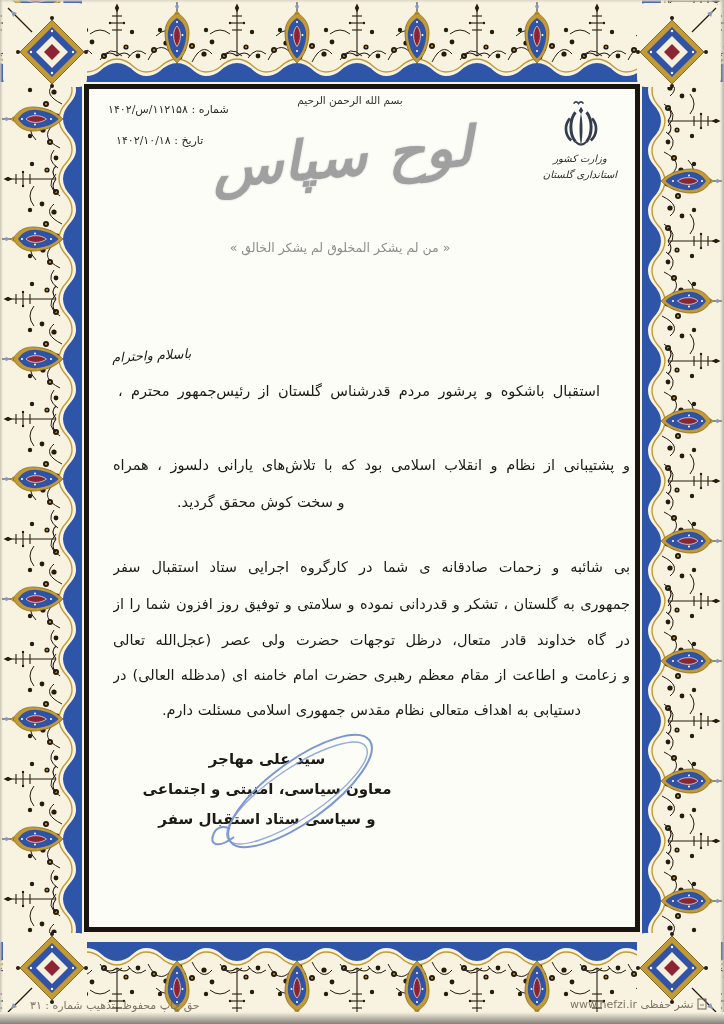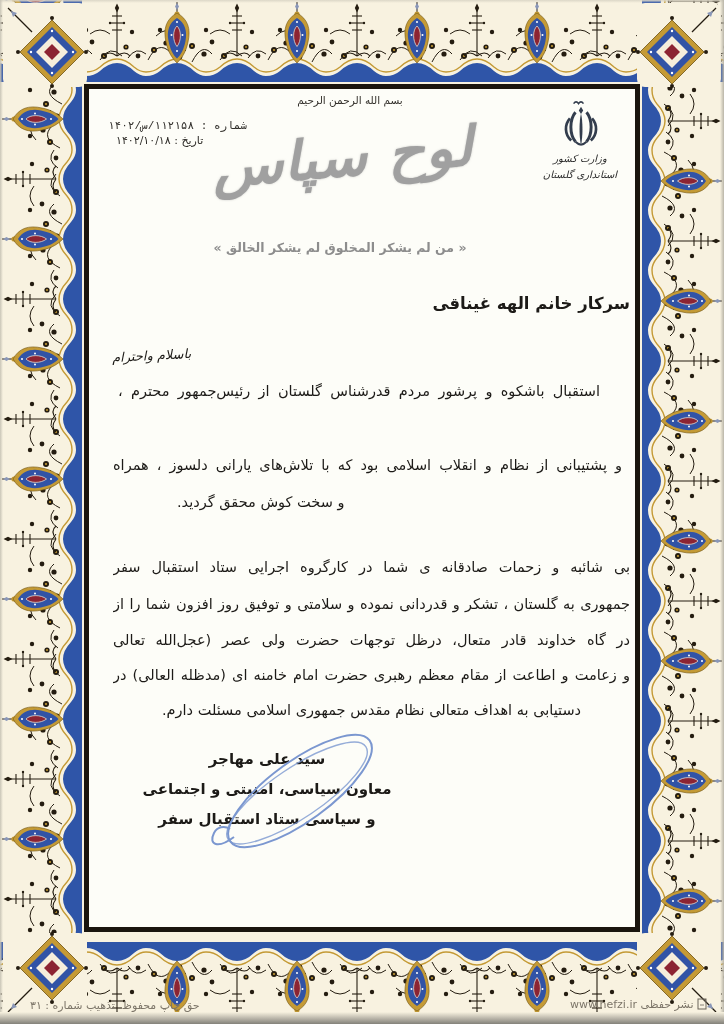--- a/index.html
+++ b/index.html
@@ -11,21 +11,21 @@
   .border-svg{position:absolute;left:0;top:0;z-index:1;}
   .txt{position:absolute;z-index:3;color:#1c1a17;}
   .fa{direction:rtl;unicode-bidi:plaintext;}
   .meta{font-size:11px;color:#2e2c28;white-space:nowrap;}
   .bismillah{font-size:10.5px;text-align:center;color:#33302b;}
   .calli{
     font-size:54px;font-weight:600;font-style:italic;color:#a0a0a0;
     text-align:center;transform:rotate(-5deg) scaleX(1.08);
     text-shadow:0 0 2px rgba(150,150,150,.55);white-space:nowrap;
   }
-  .hadith{font-size:12.5px;font-weight:700;color:#8d8d8d;text-align:center;white-space:nowrap;}
+  .hadith{font-size:12.5px;font-weight:400;color:#8d8d8d;text-align:center;white-space:nowrap;}
   .emblem-cap{font-size:10px;font-style:italic;text-align:center;color:#2b2b2b;white-space:nowrap;}
   .recipient{font-size:16.5px;font-weight:bold;white-space:nowrap;}
   .salutation{font-size:13px;font-style:italic;transform:rotate(-3deg);white-space:nowrap;}
   .bline{
     font-size:14.5px;line-height:26px;height:27px;overflow:hidden;
     text-align:justify;text-align-last:justify;
   }
   .bline-frag{font-size:14.5px;line-height:26px;white-space:nowrap;}
   .bold-inline{font-weight:normal;}
   .sig{font-size:15px;font-weight:bold;text-align:center;width:250px;white-space:nowrap;}
@@ -161,35 +161,34 @@
       <path d="M-4.5,-12 C-9.5,-6 -9.5,6 -4.5,12" fill="none" stroke-width="2.4"></path>
       <path d="M4.5,-12 C9.5,-6 9.5,6 4.5,12" fill="none" stroke-width="2.4"></path>
       <path d="M-9,-7 C-13.5,-2 -13.5,6 -8,11" fill="none" stroke-width="2.2"></path>
       <path d="M9,-7 C13.5,-2 13.5,6 8,11" fill="none" stroke-width="2.2"></path>
       <path d="M-4.5,12 q2,2 4.5,2.5 M4.5,12 q-2,2 -4.5,2.5" fill="none" stroke-width="1.6"></path>
     </g>
   </svg>
   <div class="txt fa emblem-cap" style="left:525px;top:153px;width:110px;">وزارت کشور</div>
   <div class="txt fa emblem-cap" style="left:525px;top:169px;width:110px;">استانداری گلستان</div>
 
-  <div class="txt fa meta" style="left:108px;top:119px;font-family:Liberation Mono, monospace;">شماره : ۱۱۲۱۵۸/س/۱۴۰۲</div>
+  <div class="txt fa meta" style="left:108px;top:103px;">شماره : ۱۱۲۱۵۸/س/۱۴۰۲</div>
   <div class="txt fa meta" style="left:116px;top:134px;">تاریخ : ۱۴۰۲/۱۰/۱۸</div>
 
   <div class="txt fa bismillah" style="left:265px;top:94px;width:170px;">بسم الله الرحمن الرحیم</div>
 
   <div class="txt fa calli" style="left:212px;top:126px;width:260px;">لوح سپاس</div>
 
   <div class="txt fa hadith" style="left:210px;top:240px;width:260px;">« من لم یشکر المخلوق لم یشکر الخالق »</div>
 
-  <div class="txt fa recipient" style="right:94px;top:294px;">سرکار خانم الهه غیناقی</div>
 
   <div class="txt fa salutation" style="left:112px;top:348px;">باسلام واحترام</div>
 
   <div class="txt fa bline" style="left:118px;right:124px;top:378px;">استقبال باشکوه و پرشور مردم قدرشناس گلستان از رئیس‌جمهور محترم ،</div>
-  <div class="txt fa bline" style="left:113px;right:102px;top:452px;">و پشتیبانی از نظام و انقلاب اسلامی بود که با تلاش‌های یارانی دلسوز ، همراه</div>
+  <div class="txt fa bline" style="left:113px;right:94px;top:452px;">و پشتیبانی از نظام و انقلاب اسلامی بود که با تلاش‌های یارانی دلسوز ، همراه</div>
   <div class="txt fa bline-frag" style="left:177px;top:489px;">و سخت کوش محقق گردید.</div>
 
   <div class="txt fa bline" style="left:113px;right:94px;top:554px;">
     <span>بی شائبه و زحمات صادقانه ی شما در</span>
     <span class="bold-inline">کارگروه اجرایی ستاد استقبال سفر</span>
     
   </div>
   <div class="txt fa bline" style="left:113px;right:94px;top:591px;">جمهوری به گلستان ، تشکر و قدردانی نموده و سلامتی و توفیق روز افزون شما را از</div>
   <div class="txt fa bline" style="left:113px;right:94px;top:627px;">در گاه خداوند قادر متعال، درظل توجهات حضرت ولی عصر (عجل‌الله تعالی فرجه‌الشریف)</div>
   <div class="txt fa bline" style="left:113px;right:94px;top:662px;">و زعامت و اطاعت از مقام معظم رهبری حضرت امام خامنه ای (مدظله العالی) در راستای</div>

